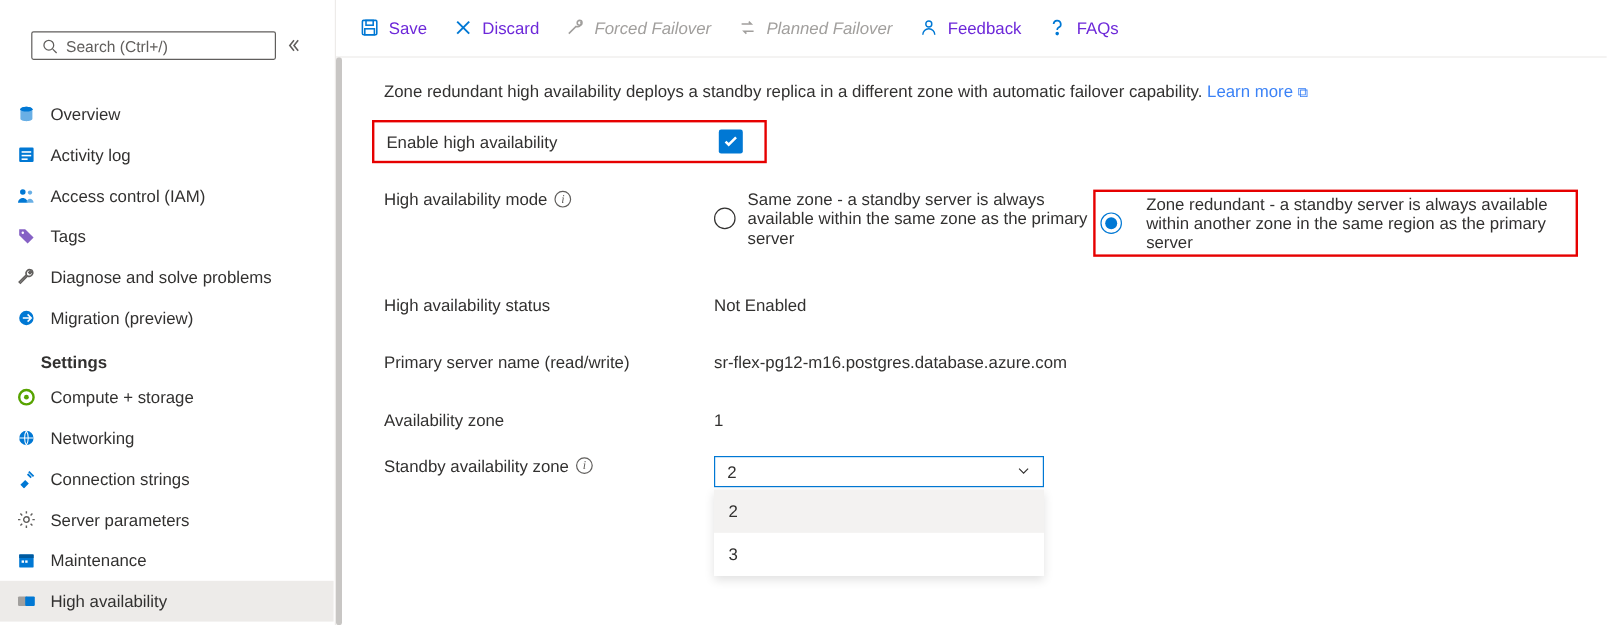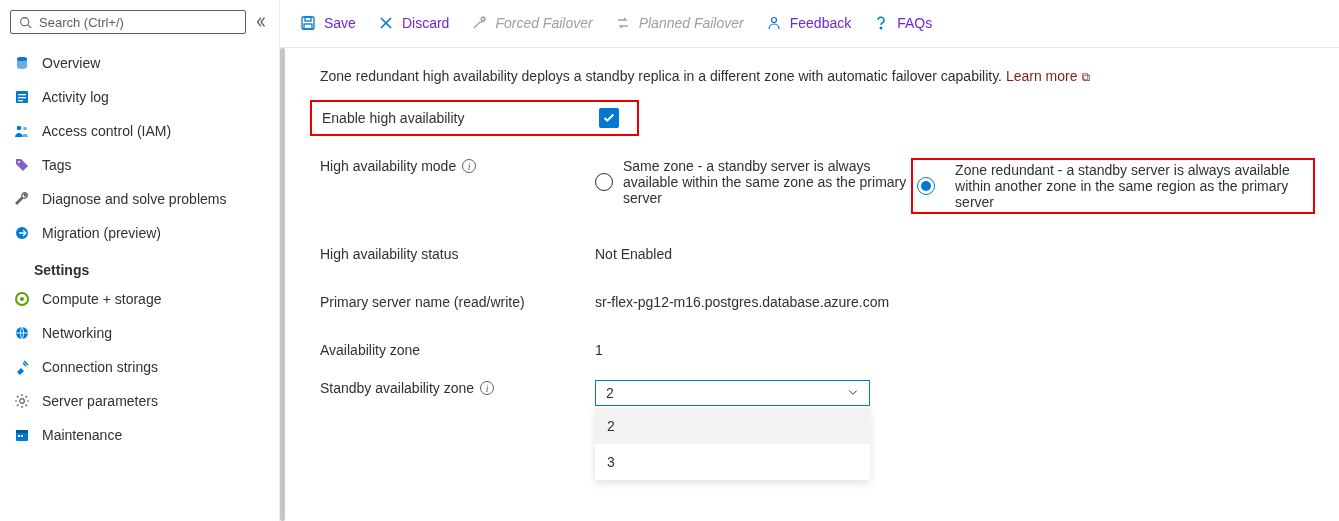--- a/index.html
+++ b/index.html
@@ -1,40 +1,40 @@
 <!DOCTYPE html>
 <html><head>
   <meta charset="utf-8">
   <style>
     * { box-sizing: border-box; margin: 0; padding: 0; font-family: "Segoe UI", -apple-system, sans-serif; }
     body { width: 1339px; height: 521px; background: #fff; display: flex; overflow: hidden; }
 
     
     .sidebar { width: 279px; display: flex; flex-direction: column; border-right: 1px solid transparent; }
-    .search-row { display: flex; align-items: center; padding: 10px; gap: 8px; }
+    .search-row { display: flex; align-items: center; padding: 26px; gap: 8px; }
     .search-box { flex: 1; display: flex; align-items: center; height: 24px; border: 1px solid #605e5c; border-radius: 2px; padding: 0 6px; gap: 6px; }
     .search-placeholder { color: #605e5c; font-size: 13px; }
     .chevrons { width: 14px; height: 14px; color: #605e5c; cursor: pointer; }
     .nav { padding-top: 2px; }
     .nav-item { display: flex; align-items: center; gap: 12px; height: 34px; padding: 0 14px; font-size: 14px; color: #323130; cursor: pointer; }
     .nav-item.active { background: #edebe9; }
     .section-label { font-size: 14px; font-weight: 600; color: #323130; padding: 12px 14px 4px; margin-left: 20px; }
     .icon { width: 16px; height: 16px; flex-shrink: 0; display: inline-flex; align-items: center; justify-content: center; }
 
     
     .main { flex: 1; display: flex; flex-direction: column; border-left: 1px solid #edebe9; position: relative; }
     .scrollbar-gutter { position: absolute; left: 0; top: 48px; bottom: 0; width: 5px; background: #c8c6c4; border-radius: 2px; }
     .toolbar { display: flex; align-items: center; gap: 22px; padding: 8px 20px 10px 20px; height: 48px; border-bottom: 1px solid #edebe9; }
     .tool-btn { display: flex; align-items: center; gap: 8px; font-size: 14px; color: #6d28d9; cursor: pointer; background: none; border: none; }
     .tool-btn.disabled { color: #a19f9d; cursor: default; font-style: italic; }
     .tool-icon { width: 16px; height: 16px; }
 
     .content { padding: 20px 24px 20px 40px; font-size: 14px; color: #323130; overflow: visible; }
     .intro { padding-bottom: 10px; }
-    .intro a { color: #7f1d1d; text-decoration: none; }
+    .intro a { color: #3b82f6; text-decoration: none; }
 
     .form-row { display: flex; align-items: center; min-height: 40px; padding: 2px 0; }
     .form-label { width: 275px; display: flex; align-items: center; gap: 6px; }
     .form-value { flex: 1; display: flex; align-items: center; gap: 12px; }
 
     .highlight-box-inline { border: 2px solid #e60000; padding-right: 18px; display: inline-flex; align-items: center; justify-content: space-between; width: 329px; height: 36px; padding-left: 0; }
     .checkbox { width: 20px; height: 20px; border-radius: 2px; background: #0078d4; display: inline-flex; align-items: center; justify-content: center; margin-left: auto; }
 
     .radio { width: 18px; height: 18px; border: 1px solid #323130; border-radius: 50%; display: inline-flex; align-items: center; justify-content: center; flex-shrink: 0; }
     .radio.checked { border-color: #0078d4; }
@@ -174,20 +174,29 @@
     <div class="nav-item">
       <span class="icon">
         <svg viewBox="0 0 16 16" width="16" height="16">
             <rect x="2" y="3" width="12" height="11" rx="1" fill="#0078d4"></rect>
             <rect x="2" y="3" width="12" height="3" fill="#005a9e"></rect>
             <rect x="4" y="8" width="2" height="2" fill="#fff"></rect>
             <rect x="7" y="8" width="2" height="2" fill="#fff"></rect>
           </svg>
       </span>
       <span>Maintenance</span>
+    </div>
+    <div class="nav-item active">
+      <span class="icon">
+        <svg viewBox="0 0 16 16" width="16" height="16">
+            <rect x="1" y="4" width="8" height="8" rx="1" fill="#a19f9d"></rect>
+            <rect x="7" y="4" width="8" height="8" rx="1" fill="#0078d4"></rect>
+          </svg>
+      </span>
+      <span>High availability</span>
     </div>
   </div>
 </div>
 
 <div class="main">
   <div class="scrollbar-gutter"></div>
 
   <div class="toolbar">
     <button class="tool-btn">
       <span class="tool-icon">

